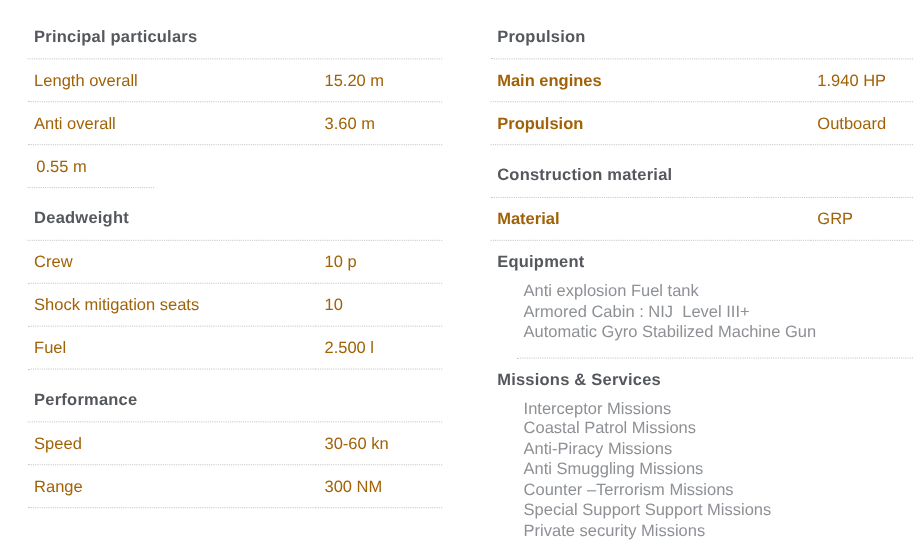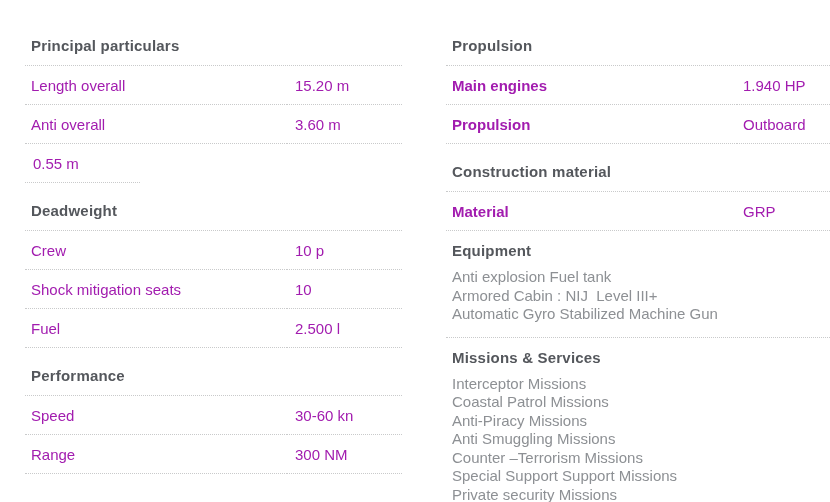--- a/index.html
+++ b/index.html
@@ -10,21 +10,21 @@
   }
   .page {
     position: relative;
     width: 830px;
     height: 502px;
     background: #ffffff;
     overflow: hidden;
   }
   .col {
     position: absolute;
-    top: 16px;
+    top: 4px;
     padding-top: 2px;
   }
   .col-left  { left: 25px;  width: 377px; }
   .col-right { left: 446px; width: 384px; }
 
   .sec-header {
     padding: 20px 0 12px 6px;
     font-size: 15px;
     line-height: 15px;
     font-weight: 700;
@@ -36,34 +36,35 @@
     border-bottom: none;
     padding-top: 12px;
     padding-bottom: 0;
   }
 
   .spec-row { display: flex; height: 39px; }
   .spec-row .cell {
     display: flex;
     align-items: center;
     font-size: 15px;
-    color: #a21caf;
+    color: #a16207;
     border-bottom: 1px dotted #c9cacb;
     white-space: pre-wrap;
     overflow: hidden;
   }
   .spec-row .label { padding-left: 6px; }
   .col-left  .label { width: 262px; }
   .col-left  .value { width: 115px; padding-left: 8px; }
   .col-right .label { width: 291px; font-weight: bold; }
   .col-right .value { flex: 1 1 auto; padding-left: 6px; }
 
   .list-block {
     padding: 10px 10px 13px 6px;
     border-bottom: 1px dotted #c9cacb;
+    margin-left: 24px;
   }
   .list-item {
     font-size: 15px;
     line-height: 18.5px;
     color: #8d9094;
     white-space: pre-wrap;
   }
 </style>
 </head>
 <body>

